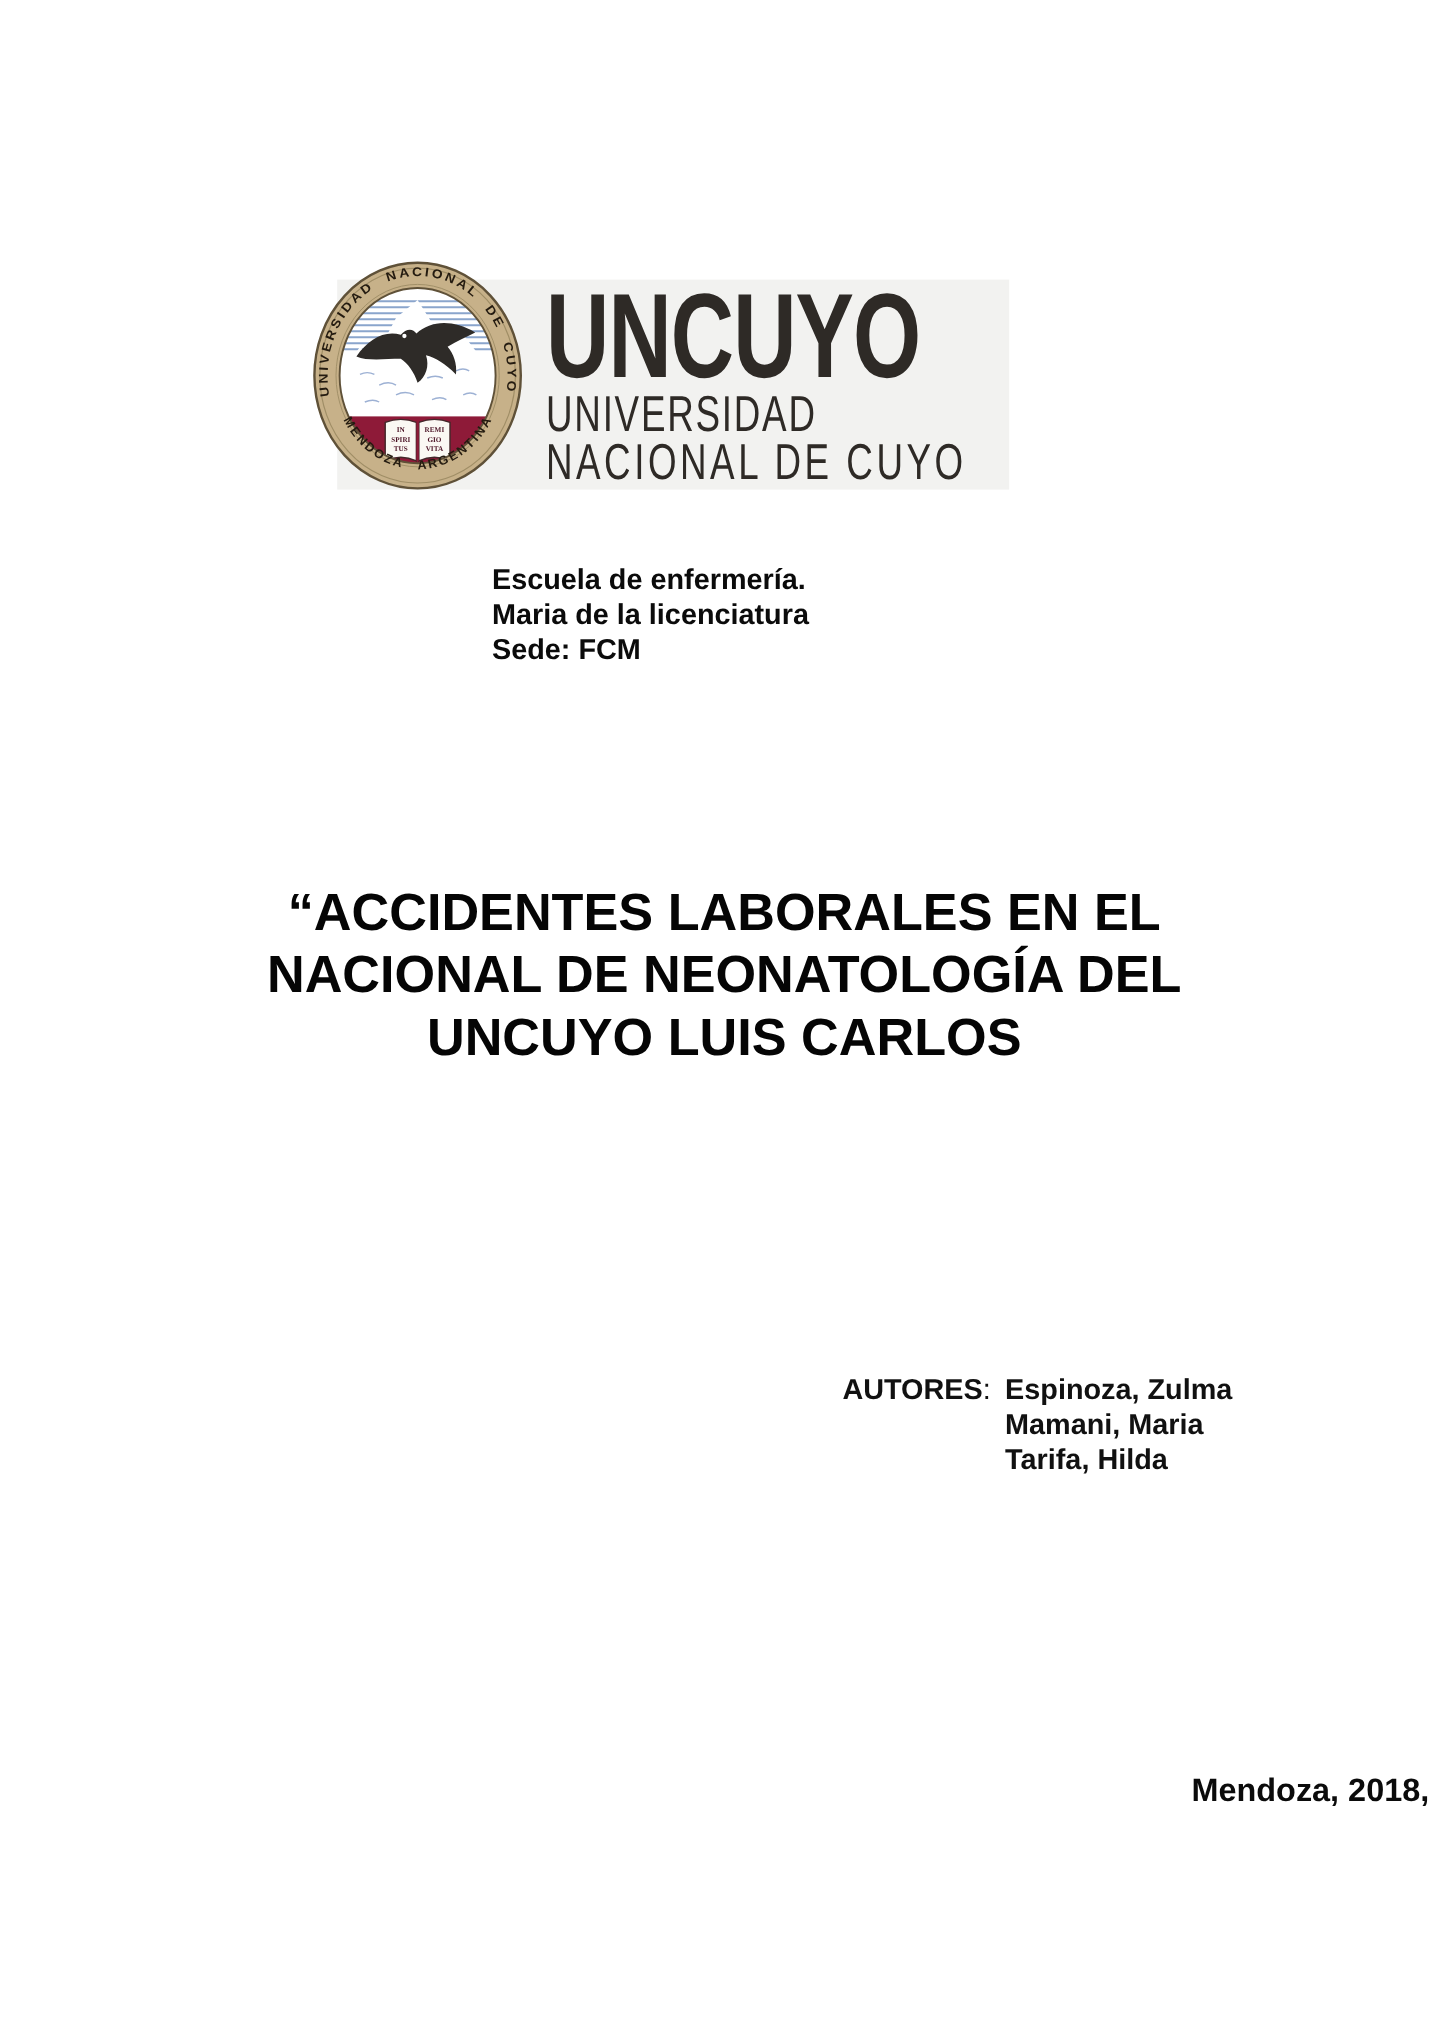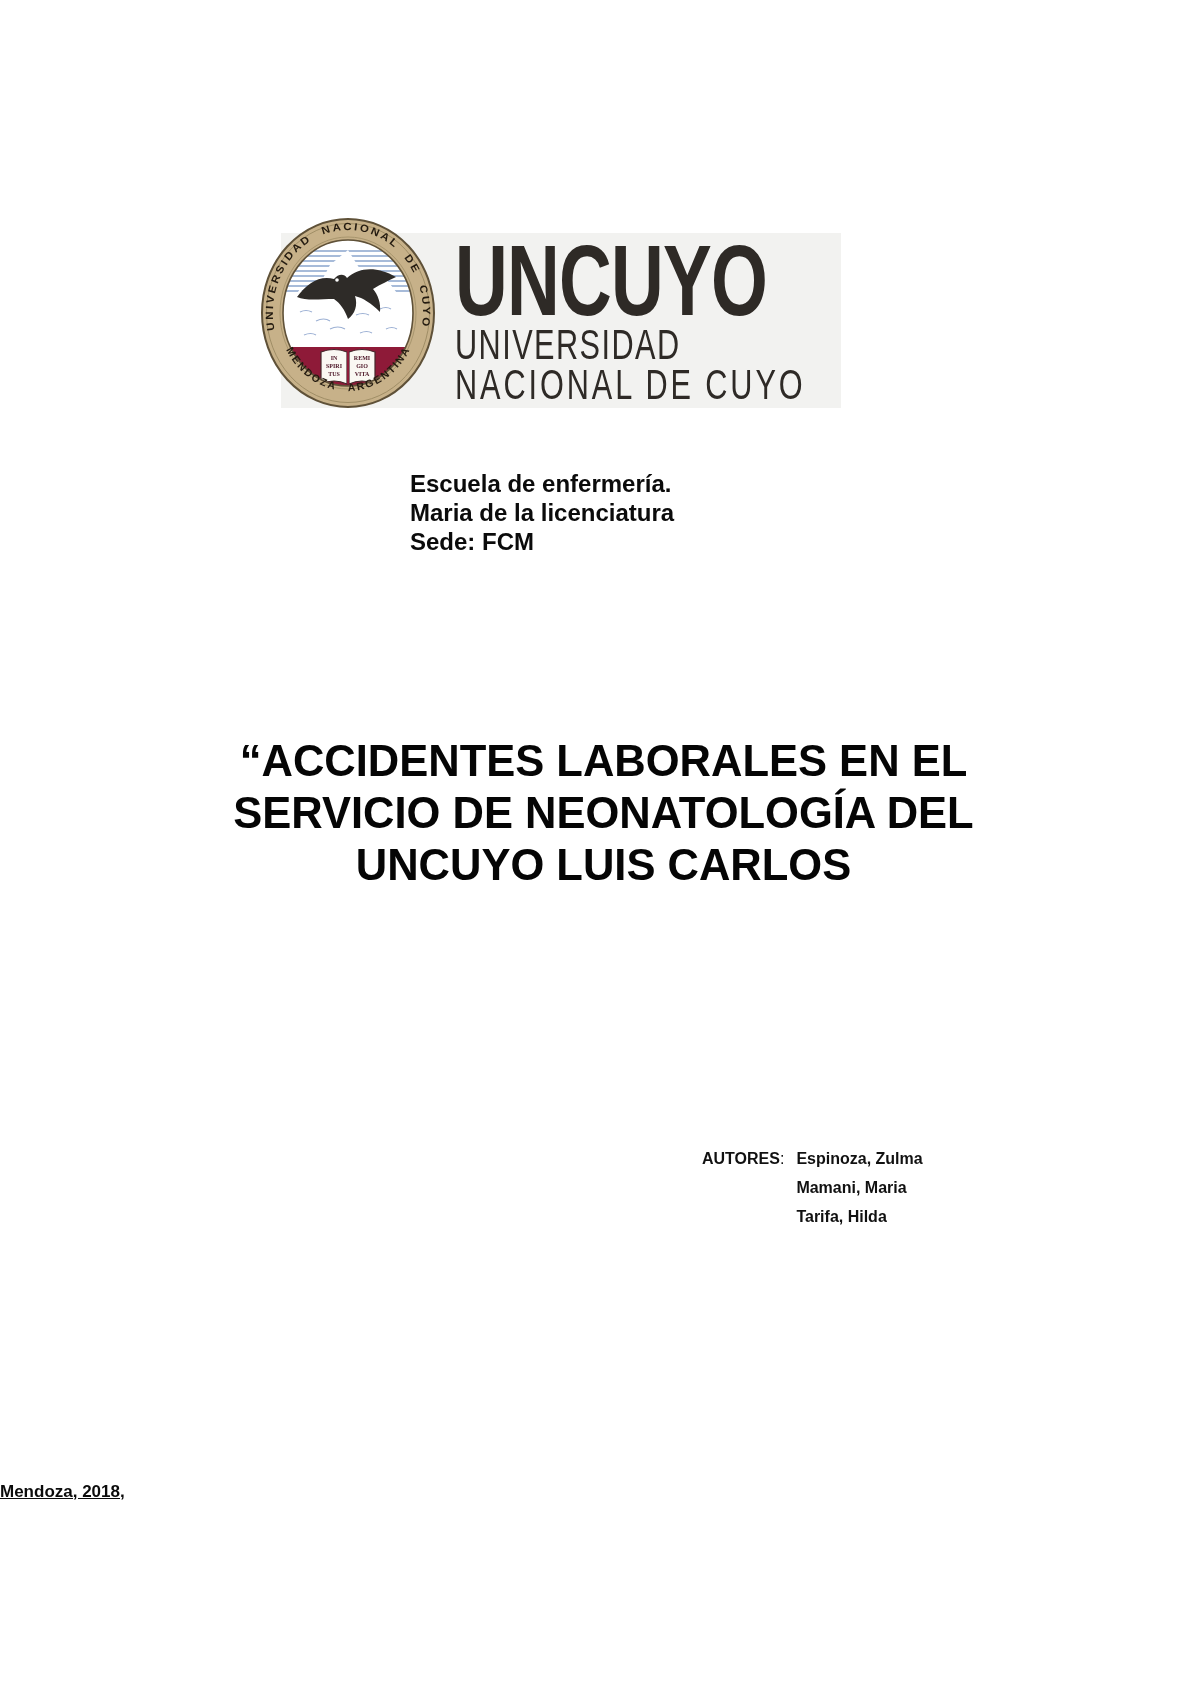--- a/index.html
+++ b/index.html
@@ -81,38 +81,37 @@
     font-weight:700;
     line-height:52px;
     color:#050505;
   }
   
   .authors{
     position:absolute;
     left:702px; top:1144px;
     display:flex;
     align-items:flex-start;
-    font-size:16px;
+    font-size:24px;
     line-height:29px;
     color:#111111;
   }
   .authors-label{font-weight:700;}
   .authors-colon{font-weight:400;}
   .authors-names{margin-left:12px;font-weight:700;}
   
   .footer-line{
     position:absolute;
     left:0; right:0;
     top:1477px;
-    text-align:left;
-    font-size:17px;
+    text-align:right;
+    font-size:27px;
     font-weight:700;
     line-height:30px;
     color:#0b0b0b;
-    text-decoration:underline;
   }
 </style>
 </head>
 <body>
 
 <div class="page">
 
   <div class="logo-backdrop"></div>
 
   <svg class="seal" viewBox="0 0 175 192" aria-hidden="true">
@@ -193,21 +192,21 @@
   <div class="wordmark-sub2">NACIONAL DE CUYO</div>
 
   <div class="school-block">
     <div>Escuela de enfermería.</div>
     <div>Maria de la licenciatura</div>
     <div>Sede: FCM</div>
   </div>
 
   <div class="main-title">
     <div>“ACCIDENTES LABORALES EN EL</div>
-    <div>SERVICIO DE NEONATOLOGÍA DEL</div>
+    <div>NACIONAL DE NEONATOLOGÍA DEL</div>
     <div>UNCUYO LUIS CARLOS</div>
   </div>
 
   <div class="authors">
     <span class="authors-label">AUTORES</span>
       <span class="authors-colon">:</span>
     <div class="authors-names">
       <div>Espinoza, Zulma</div>
       <div>Mamani, Maria</div>
       <div>Tarifa, Hilda</div>

